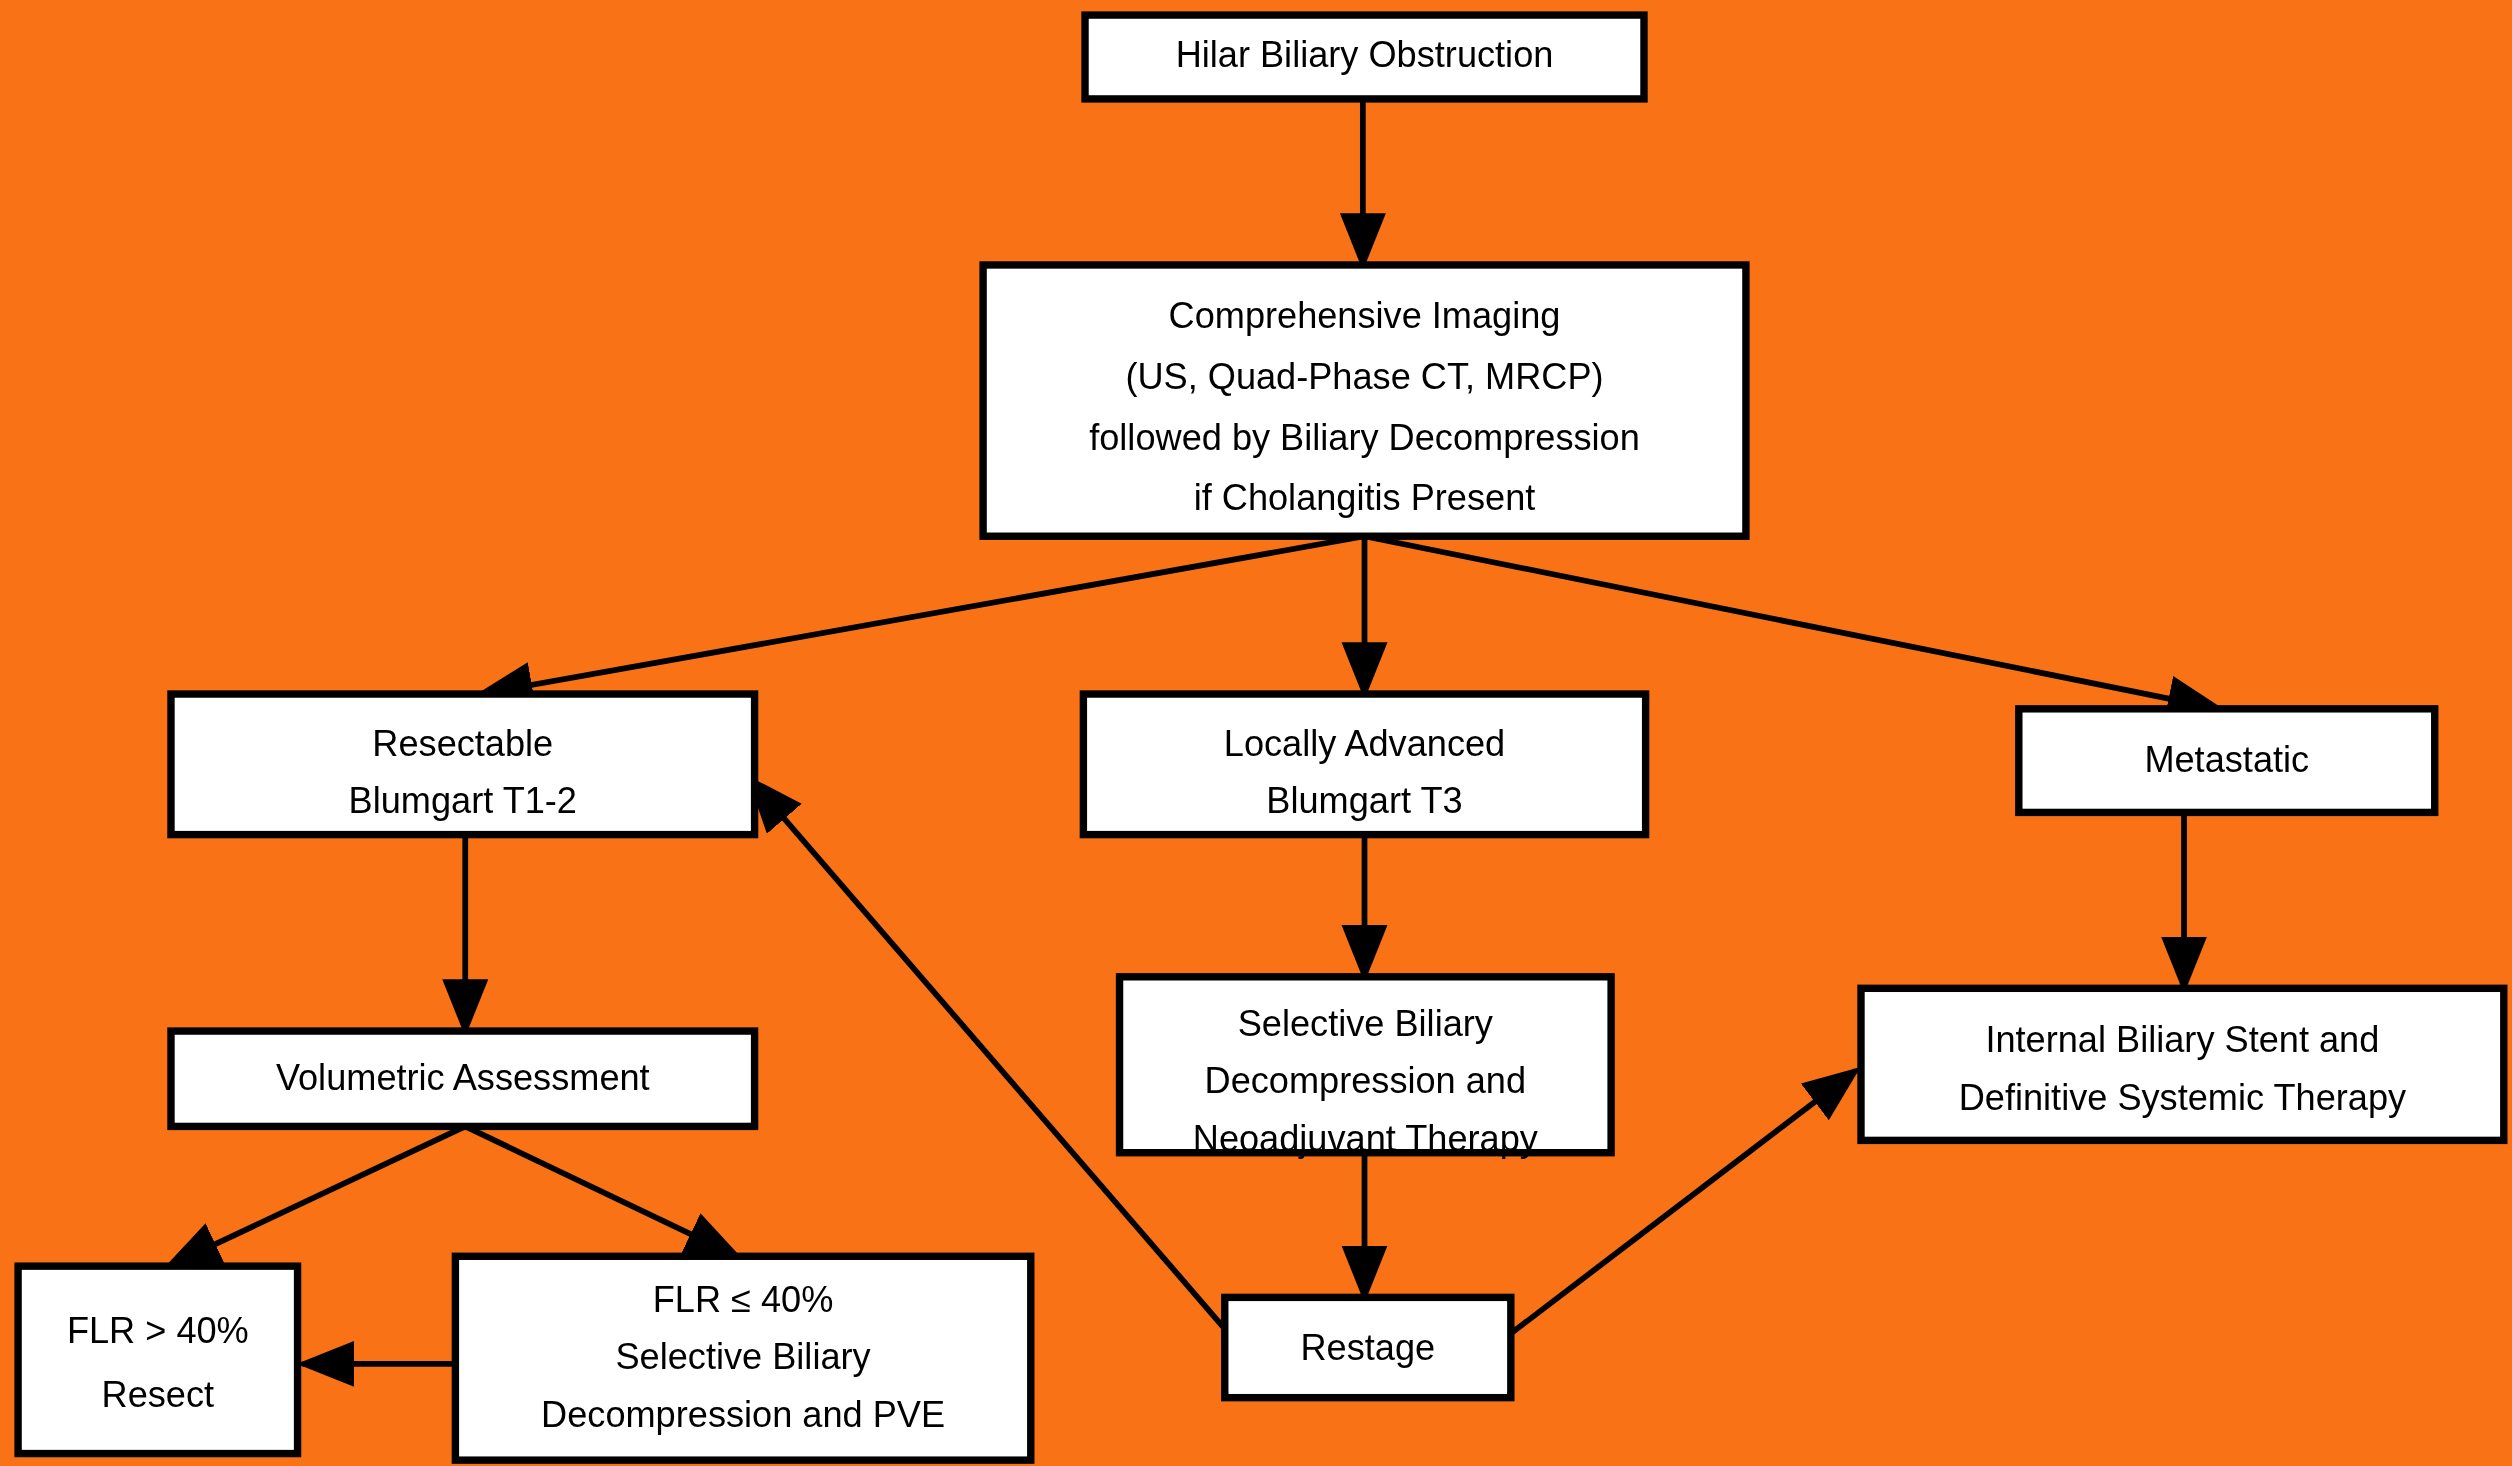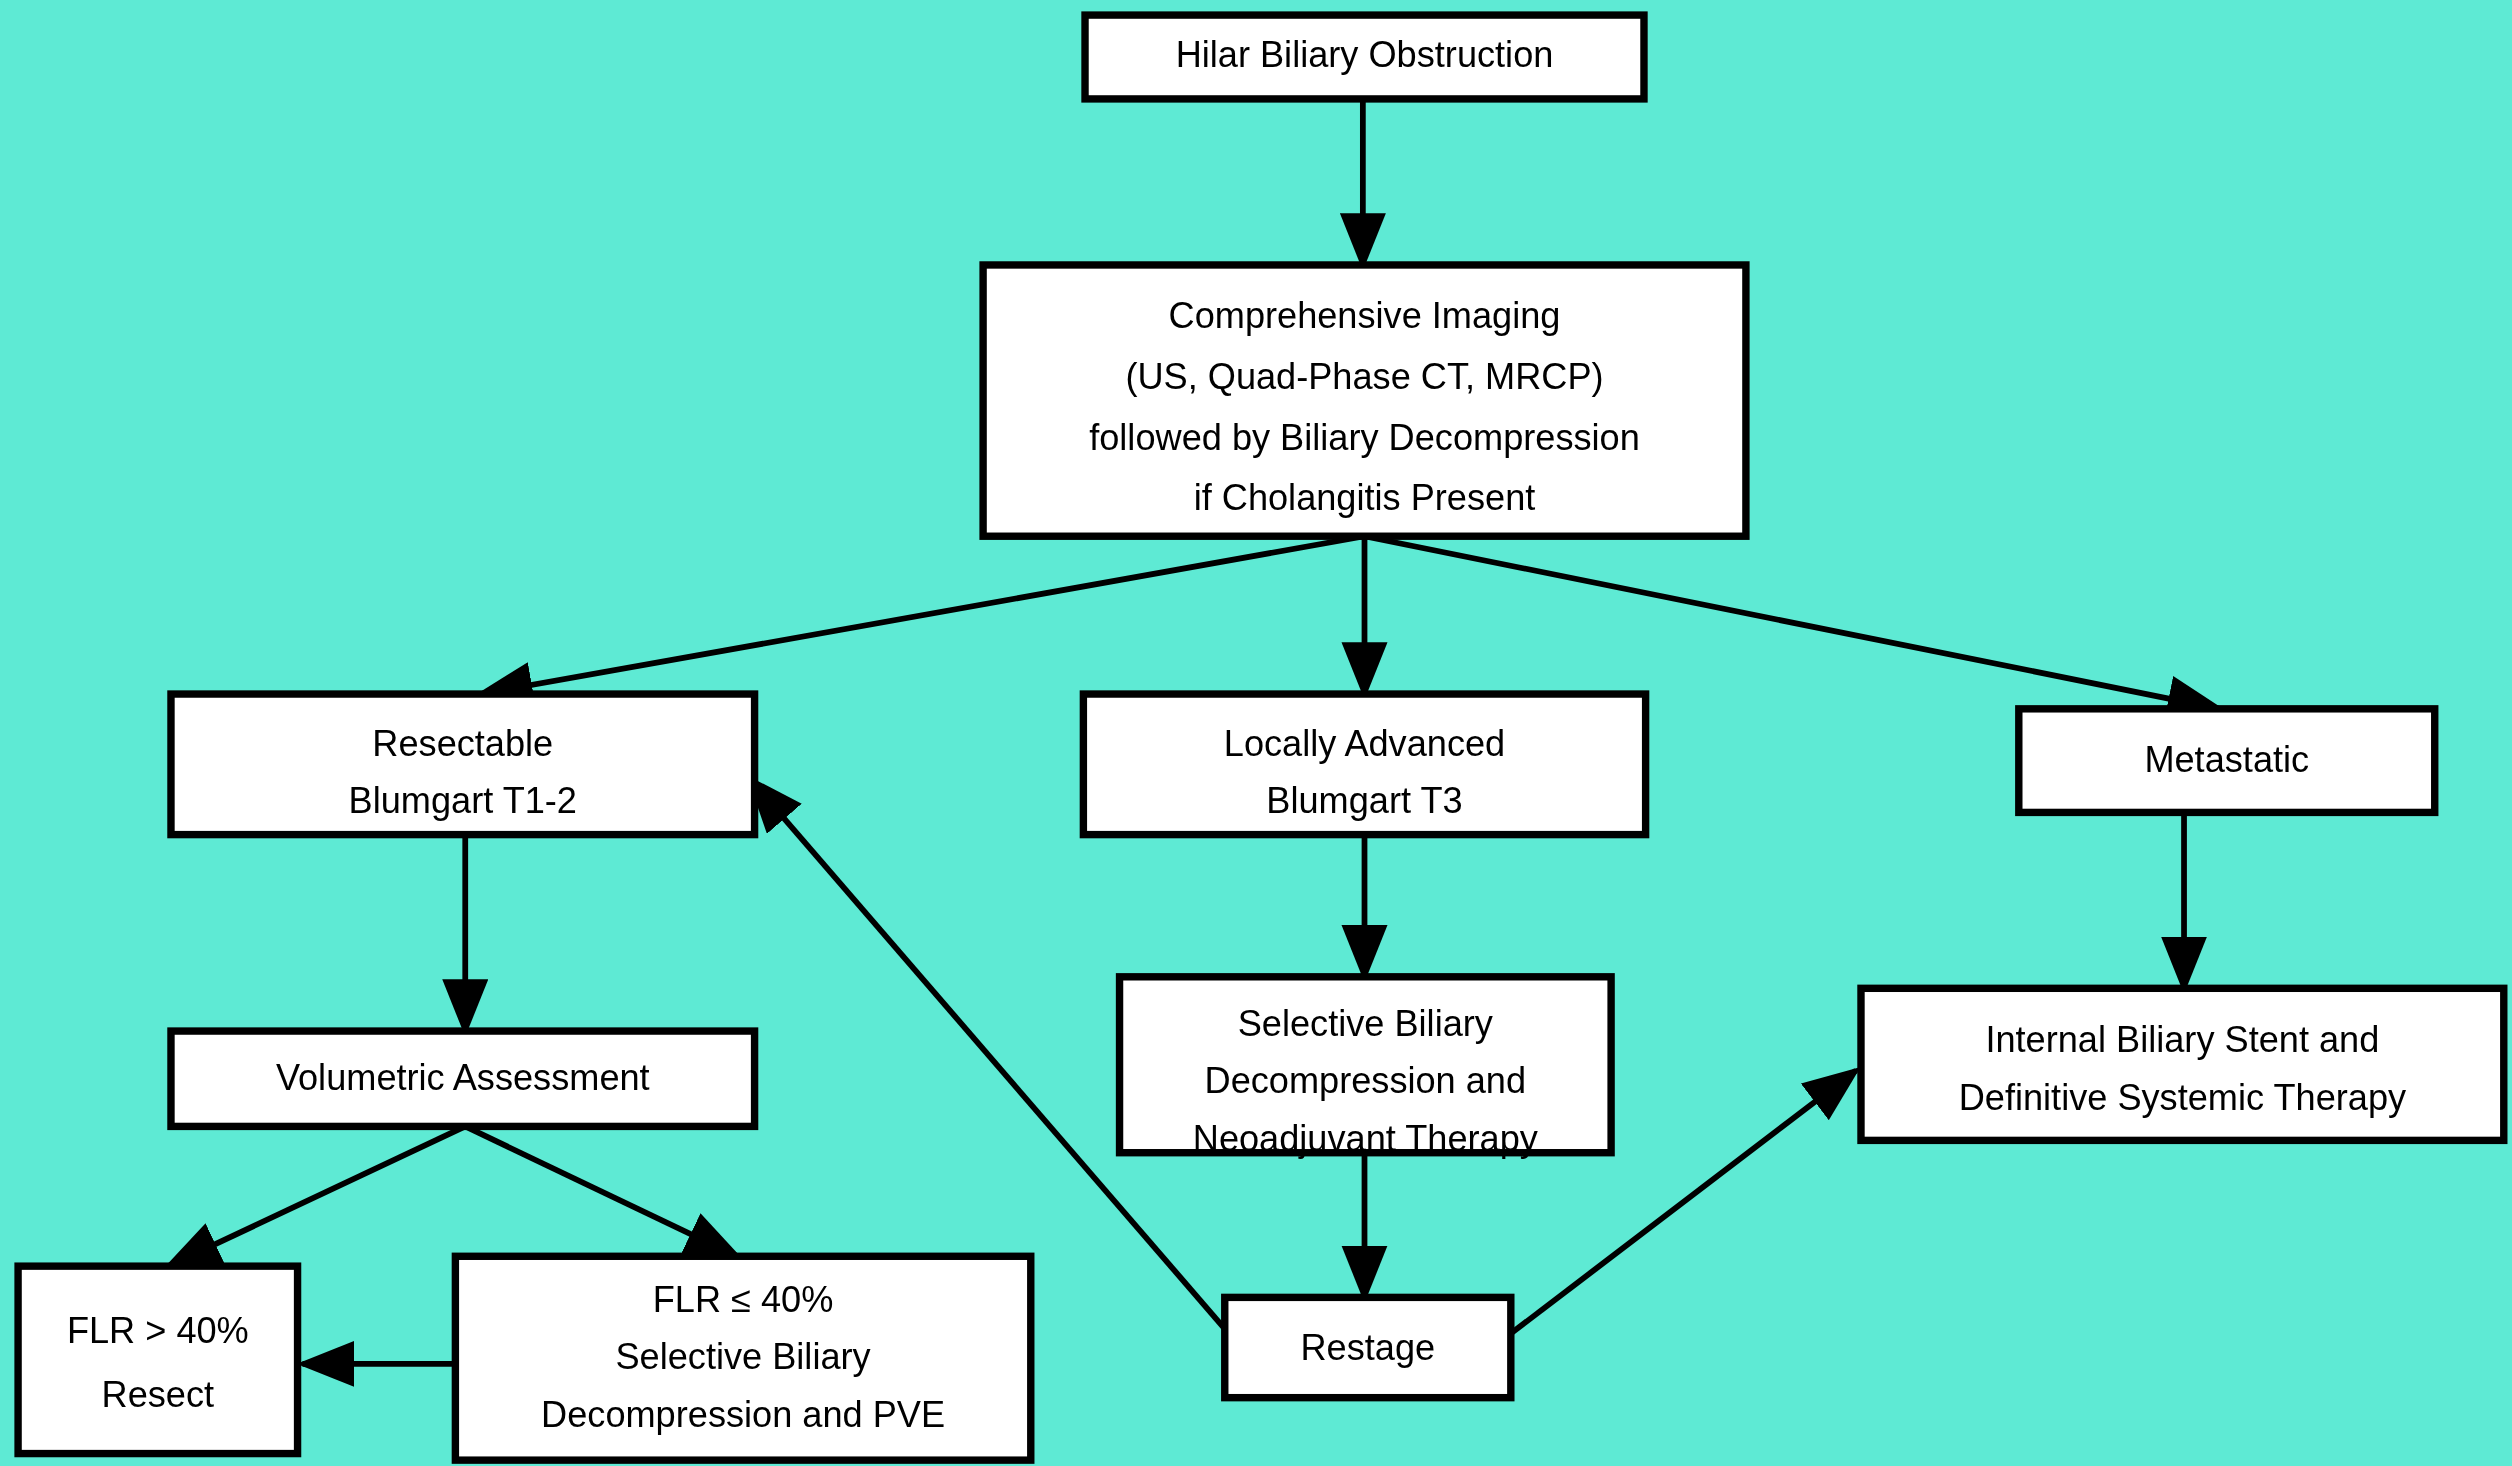--- a/index.html
+++ b/index.html
@@ -4,21 +4,21 @@
 <style>
   html, body {
     margin: 0;
     padding: 0;
     background: #ffffff;
   }
   #flowchart-root {
     position: relative;
     width: 2512px;
     height: 1467px;
-    background: #5eead4;
+    background: #f97316;
     font-family: "Liberation Sans", sans-serif;
   }
   svg.chart-svg {
     position: absolute;
     top: 0;
     left: 0;
     width: 2512px;
     height: 1467px;
     display: block;
   }

